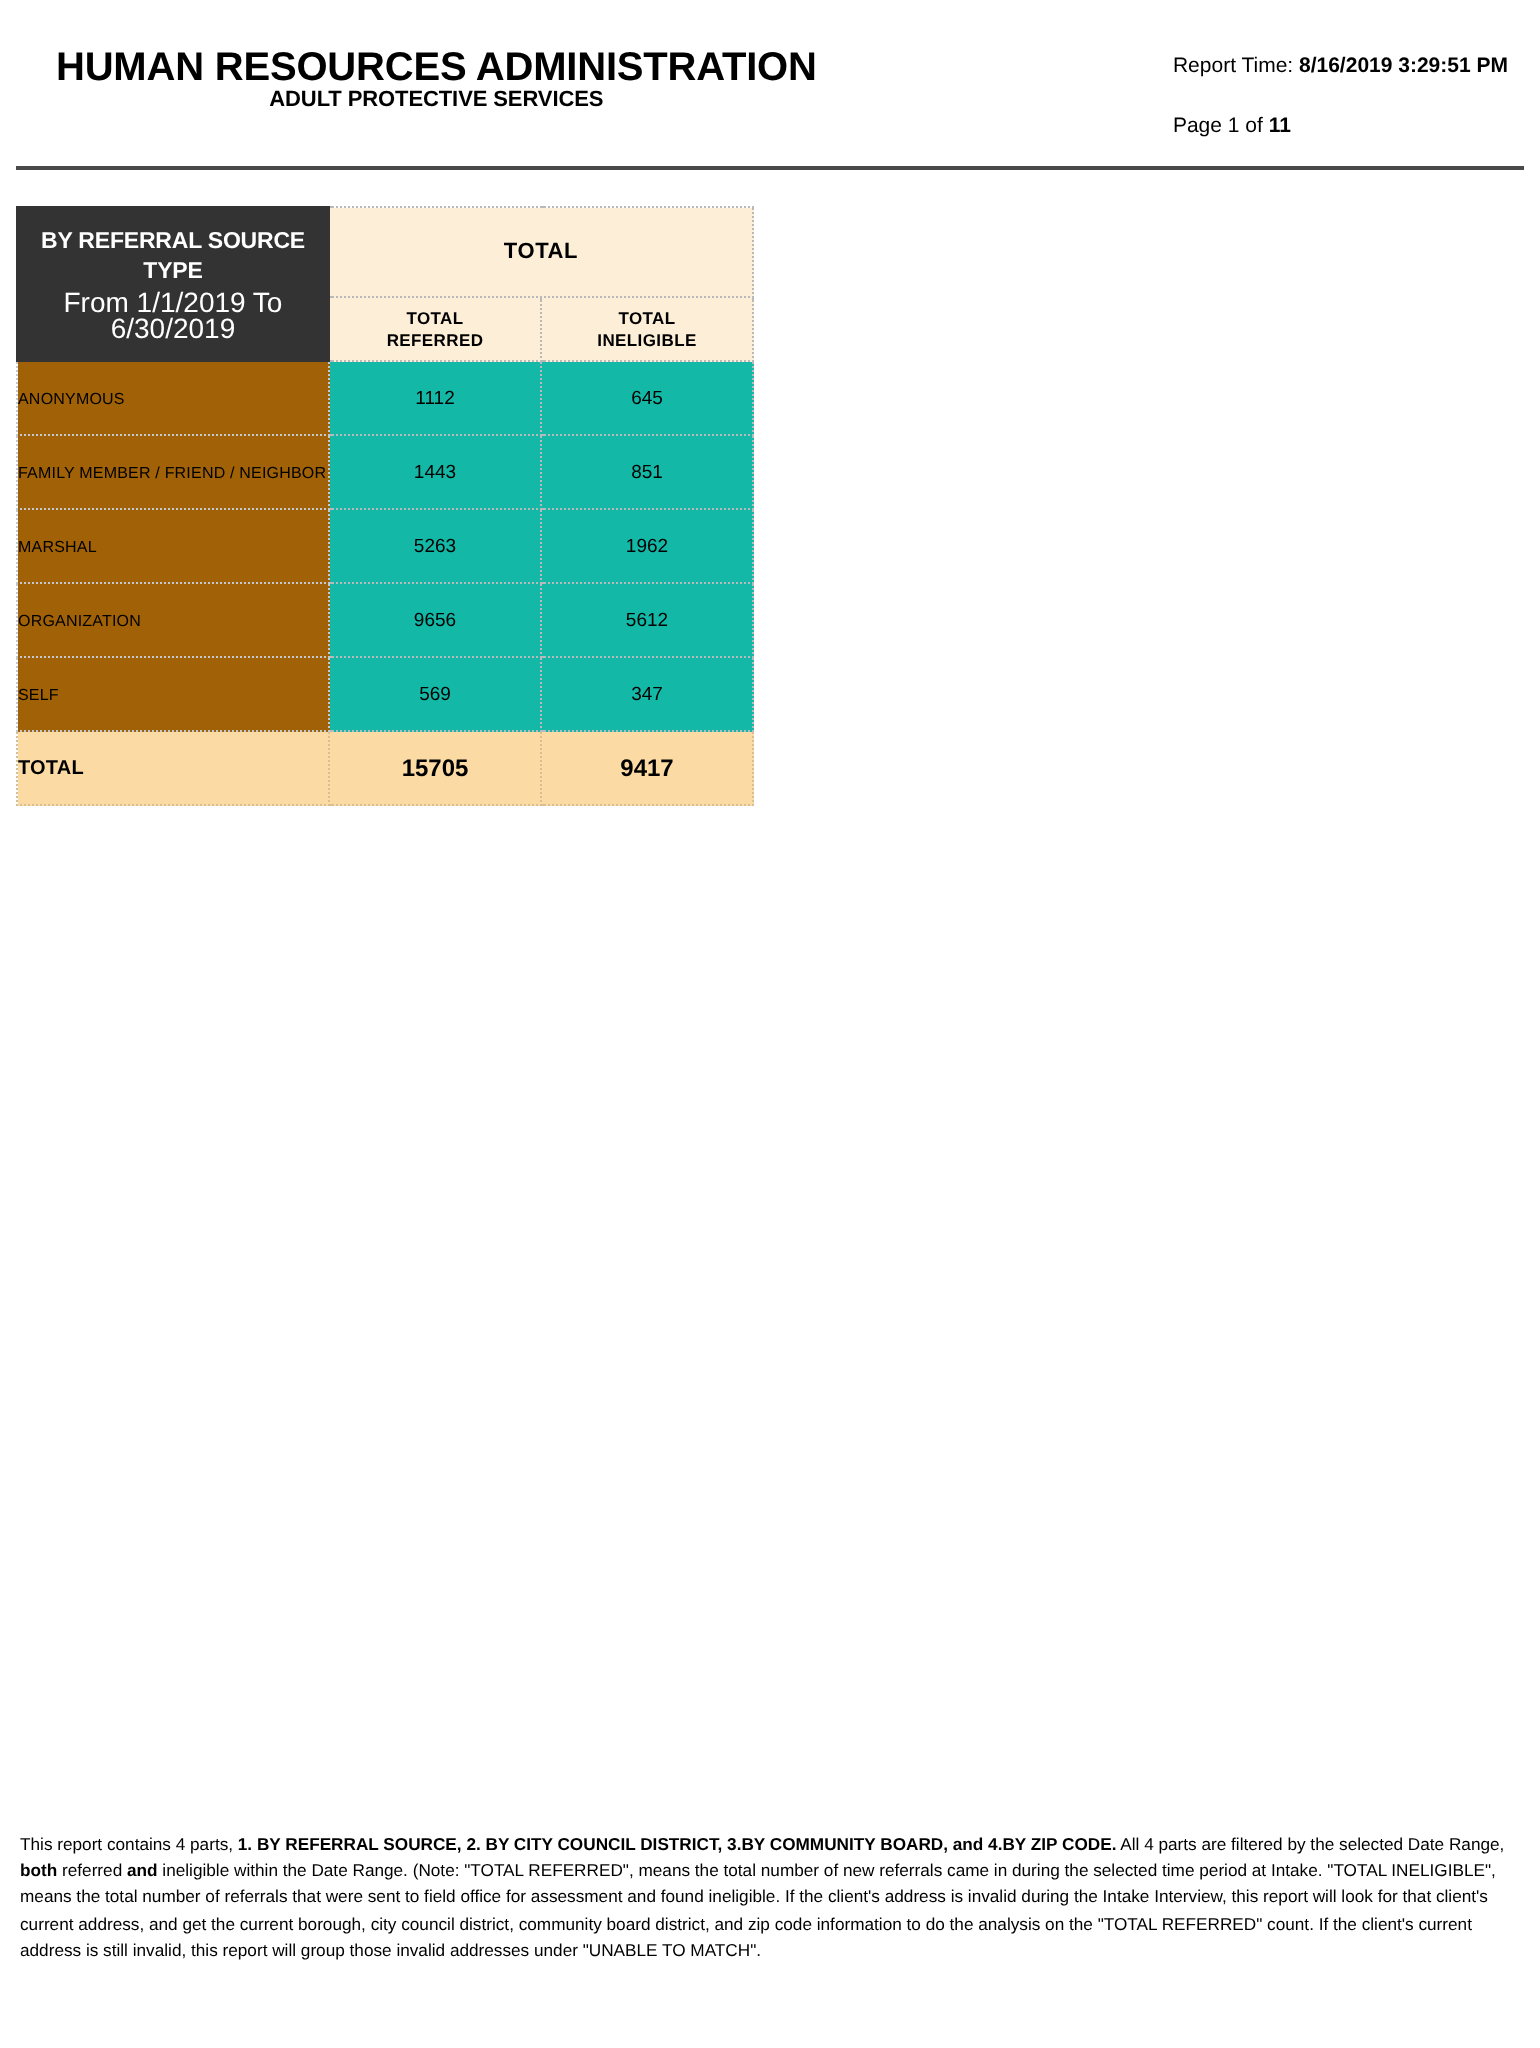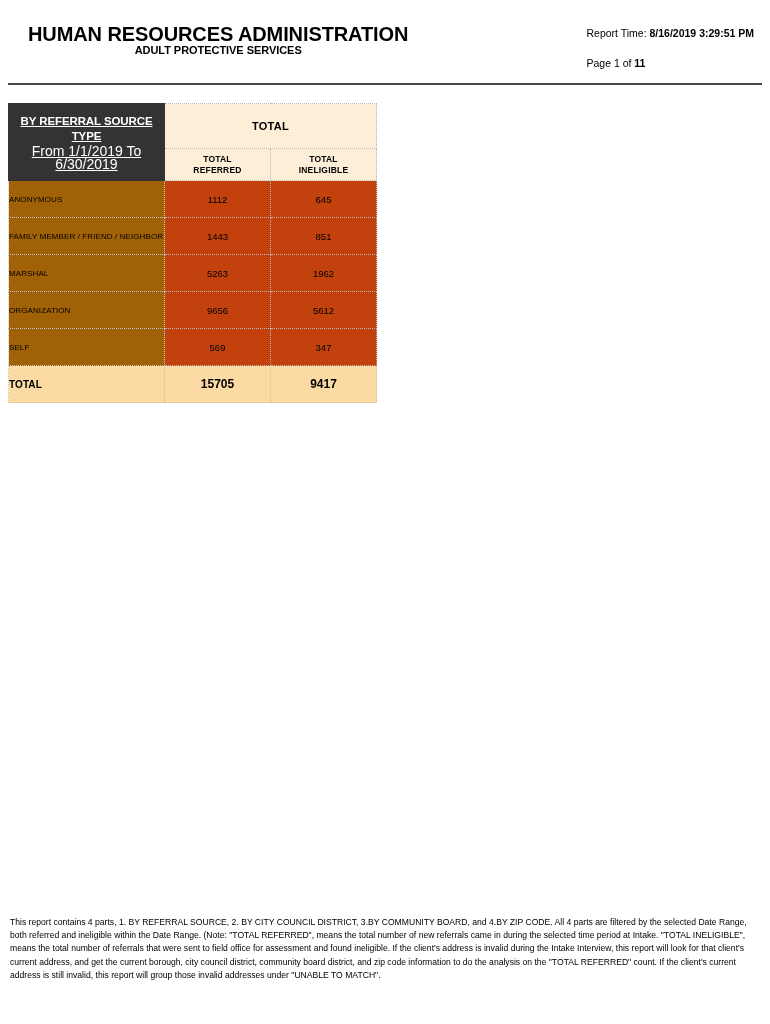--- a/index.html
+++ b/index.html
@@ -86,21 +86,20 @@
   .col-metric  { width: 106px; }
 
   
   .corner-head {
     background: #333333;
     color: #ffffff;
     text-align: center;
     height: 75px;
     padding: 0 4px;
     border: 1px solid #333333;
-    text-decoration: underline;
   }
   .corner-title {
     font-size: 11.5px;
     font-weight: bold;
     line-height: 15px;
     letter-spacing: -0.1px;
   }
   .corner-sub {
     font-size: 14px;
     font-weight: normal;
@@ -135,21 +134,21 @@
   .row-label {
     background: #a16207;
     font-size: 8px;
     font-weight: normal;
     letter-spacing: 0.1px;
     height: 36px;
     padding-left: 7px;
     border: 1px dotted #c2c9d2;
   }
   .row-value {
-    background: #c2410c;
+    background: #14b8a6;
     text-align: center;
     font-size: 9.5px;
     height: 36px;
     border: 1px dotted #b9b9b9;
   }
 
   
   .total-row .row-label {
     background: #fbdaa4;
     font-size: 10px;
@@ -167,21 +166,21 @@
   .footnote {
     position: absolute;
     left: 10px;
     top: 916px;
     width: 752px;
     font-size: 8.6px;
     line-height: 13.2px;
     color: #000000;
     text-align: left;
   }
-  .footnote b { font-weight: normal; }
+  .footnote b { font-weight: bold; }
 </style>
 </head>
 <body>
 
 <div class="page-header">
   <div class="org-block">
     <div class="org-title">HUMAN RESOURCES ADMINISTRATION</div>
     <div class="org-subtitle">ADULT PROTECTIVE SERVICES</div>
   </div>
   <div class="meta-block">

